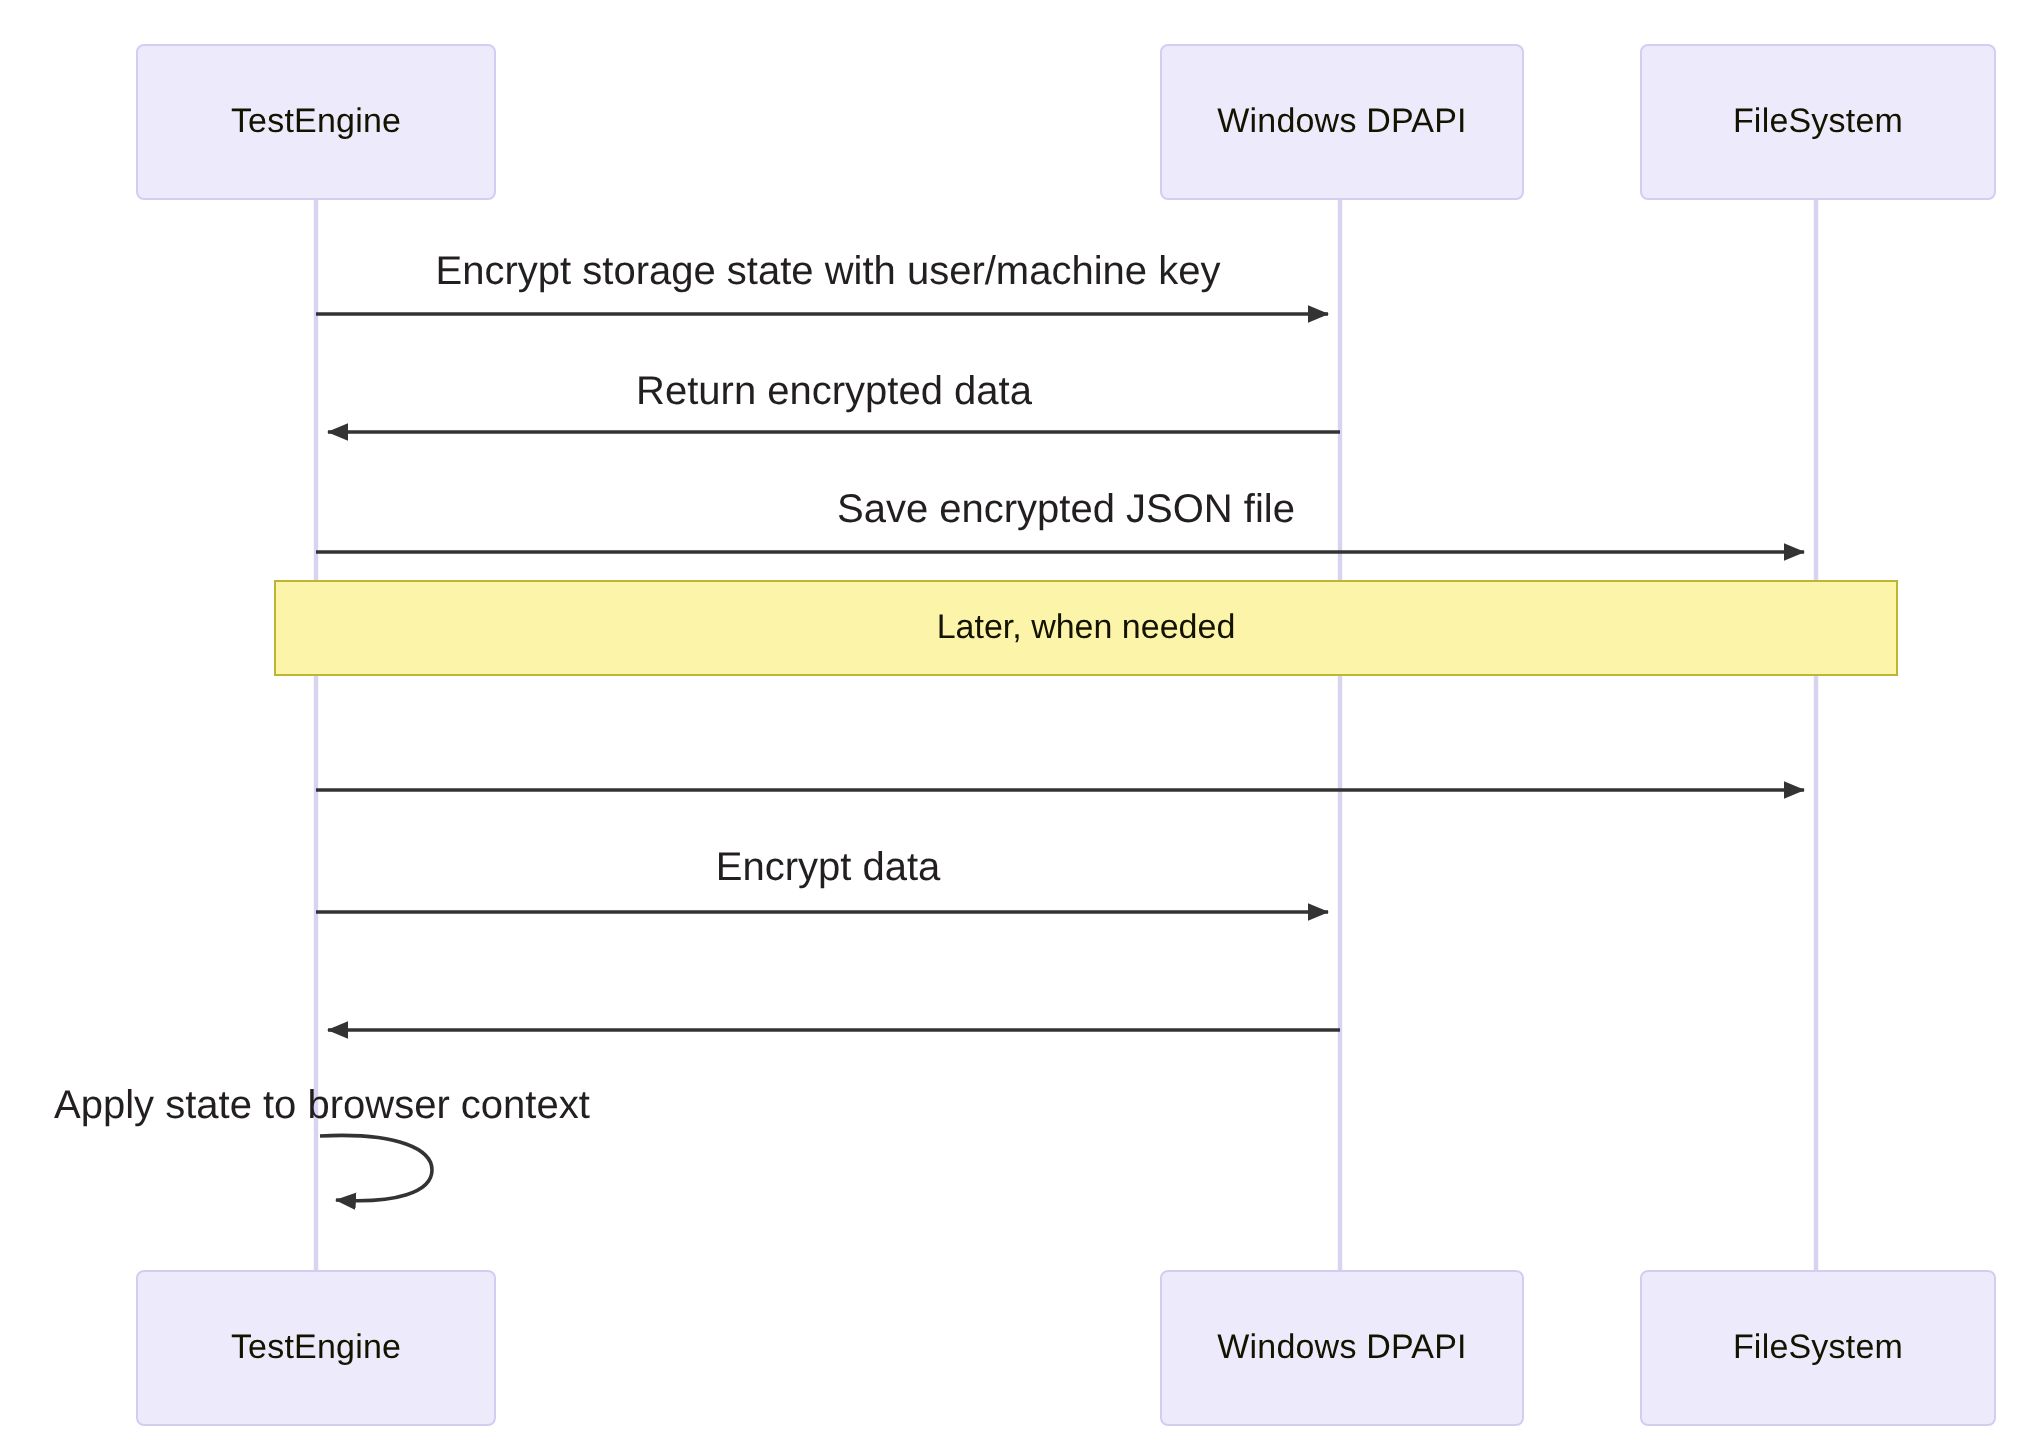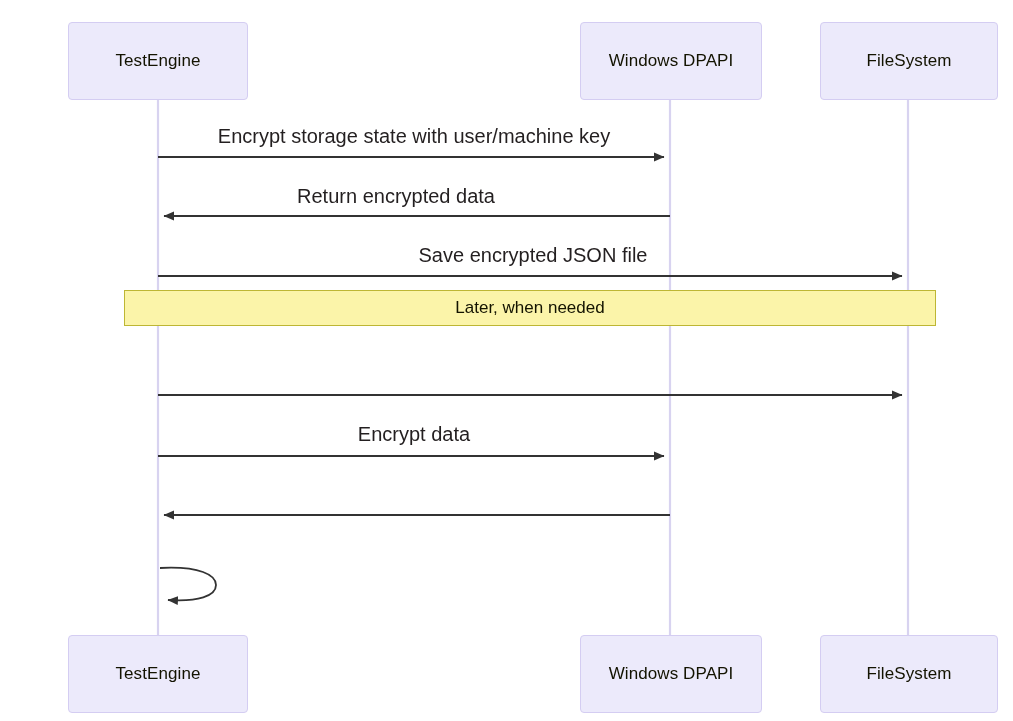--- a/index.html
+++ b/index.html
@@ -105,25 +105,26 @@
     <span class="actor-label">TestEngine</span>
   </div>
   <div class="actor-box" style="left:580px; top:22px; width:182px; height:78px;">
     <span class="actor-label">Windows DPAPI</span>
   </div>
   <div class="actor-box" style="left:820px; top:22px; width:178px; height:78px;">
     <span class="actor-label">FileSystem</span>
   </div>
 
   <div class="msg-label" style="left:414px; top:125px;">Encrypt storage state with user/machine key</div>
-  <div class="msg-label" style="left:396px; top:185px;text-align:right;">Return encrypted data</div>
+  <div class="msg-label" style="left:417px; top:185px;text-align:right;">Return encrypted data</div>
   <div class="msg-label" style="left:533px; top:244px;">Save encrypted JSON file</div>
   <div class="msg-label" style="left:414px; top:423px;">Encrypt data</div>
+  <div class="msg-label left-aligned" style="left:27px; top:542px;">Apply state to browser context</div>
 
-  <div class="note-box" style="left:124px; top:290px; width:812px; height:36px;">
+  <div class="note-box" style="left:137px; top:290px; width:812px; height:48px;">
     <span class="note-label">Later, when needed</span>
   </div>
 
   <div class="actor-box" style="left:68px; top:635px; width:180px; height:78px;">
     <span class="actor-label">TestEngine</span>
   </div>
   <div class="actor-box" style="left:580px; top:635px; width:182px; height:78px;">
     <span class="actor-label">Windows DPAPI</span>
   </div>
   <div class="actor-box" style="left:820px; top:635px; width:178px; height:78px;">

